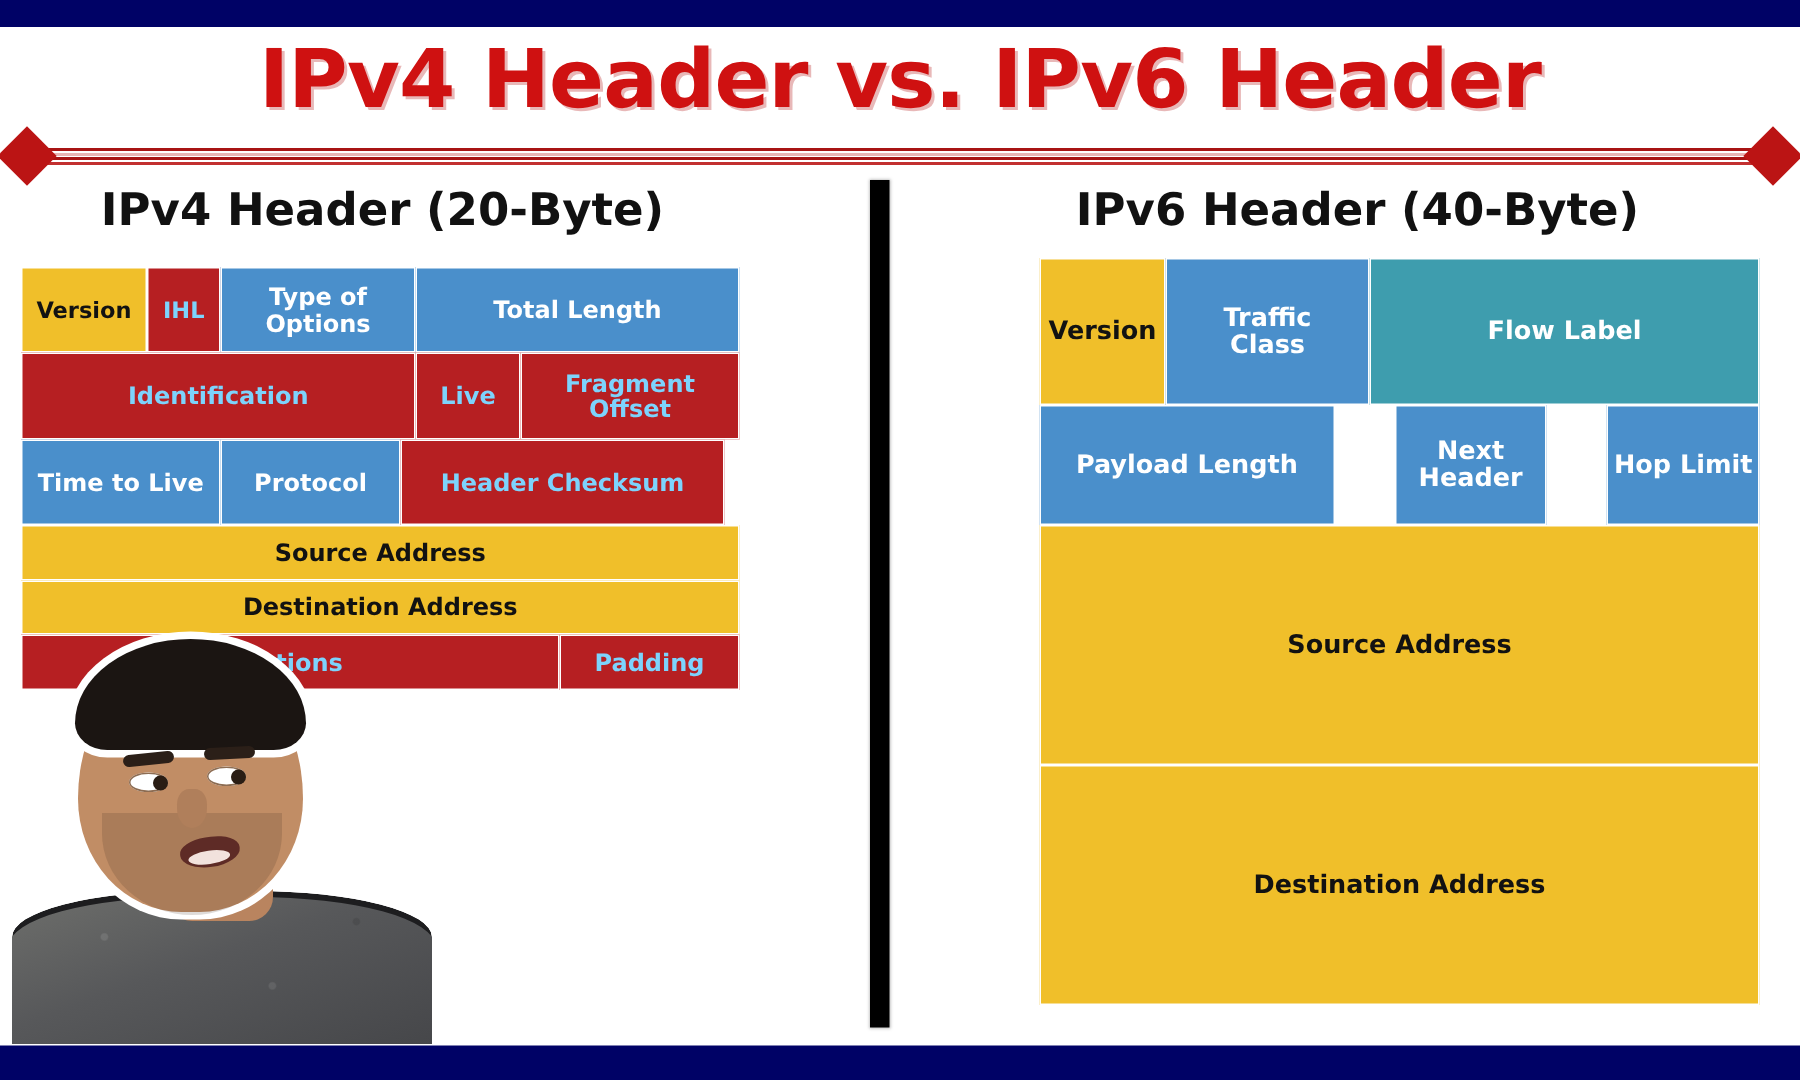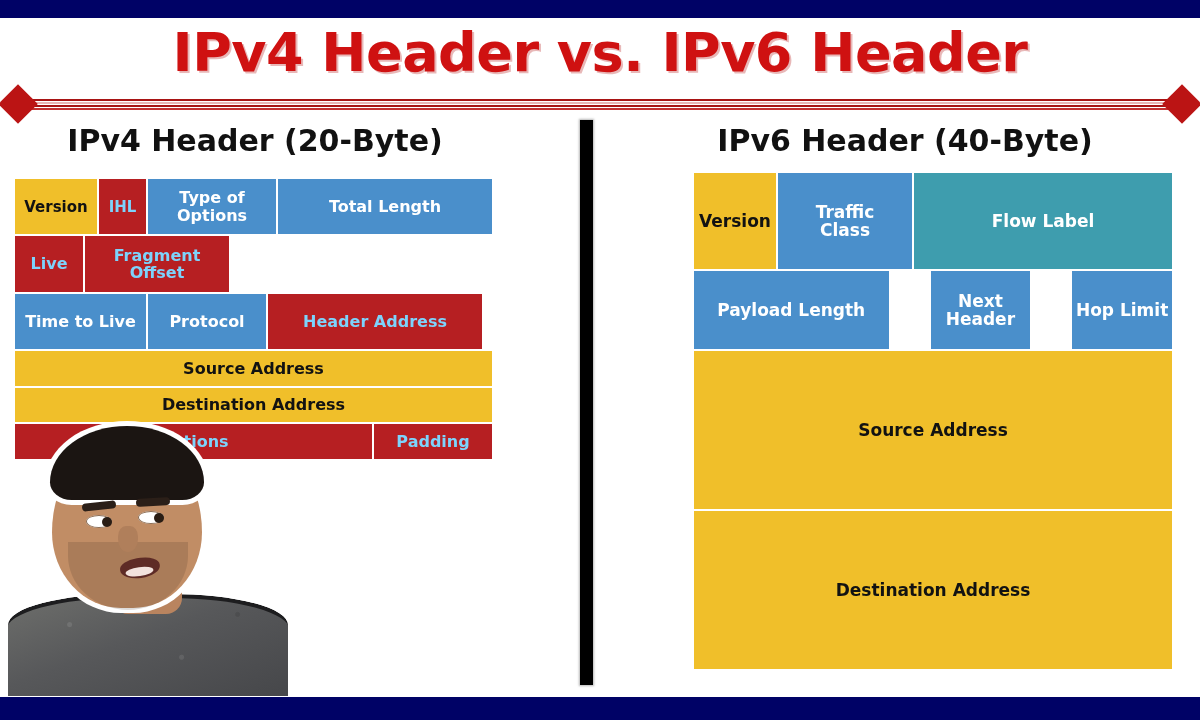--- a/index.html
+++ b/index.html
@@ -323,29 +323,30 @@
 
       <div class="hdr-row">
         <div class="cell c-yellow small" style="width:84px">Version</div>
         <div class="cell c-red    small" style="width:49px">IHL</div>
         <div class="cell c-blue" style="width:130px">Type of
 Options</div>
         <div class="cell c-blue" style="width:216px">Total Length</div>
       </div>
 
       <div class="hdr-row">
+        <div class="cell c-red" style="width:263px">Identification</div>
         <div class="cell c-red" style="width:70px">Live</div>
         <div class="cell c-red" style="width:146px">Fragment
 Offset</div>
       </div>
 
       <div class="hdr-row">
         <div class="cell c-blue" style="width:133px">Time to Live</div>
         <div class="cell c-blue" style="width:120px">Protocol</div>
-        <div class="cell c-red" style="width:216px">Header Address</div>
+        <div class="cell c-red" style="width:216px">Header Checksum</div>
       </div>
 
       <div class="hdr-row r-addr">
         <div class="cell c-yellow" style="width:479px">Source Address</div>
       </div>
 
       <div class="hdr-row r-addr">
         <div class="cell c-yellow" style="width:479px">Destination Address</div>
       </div>
 

